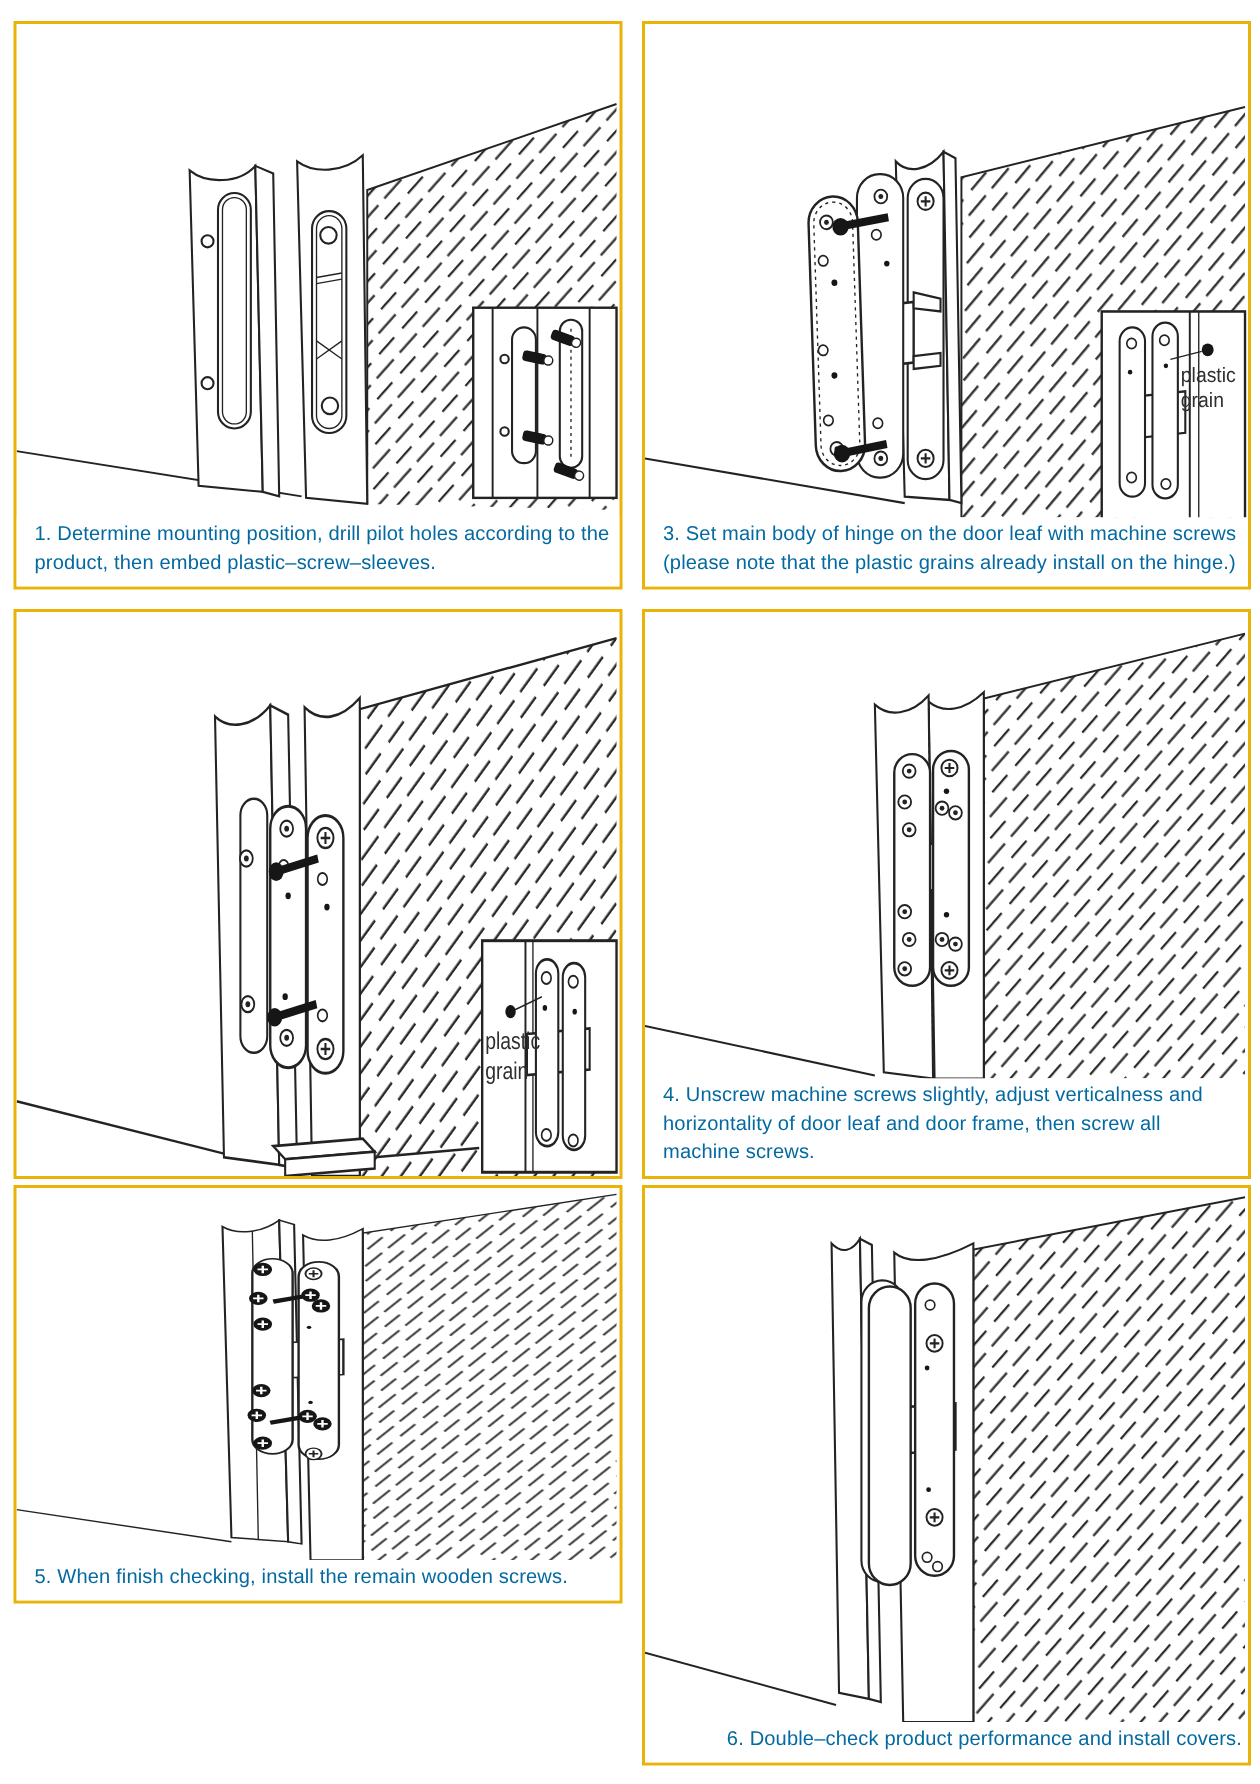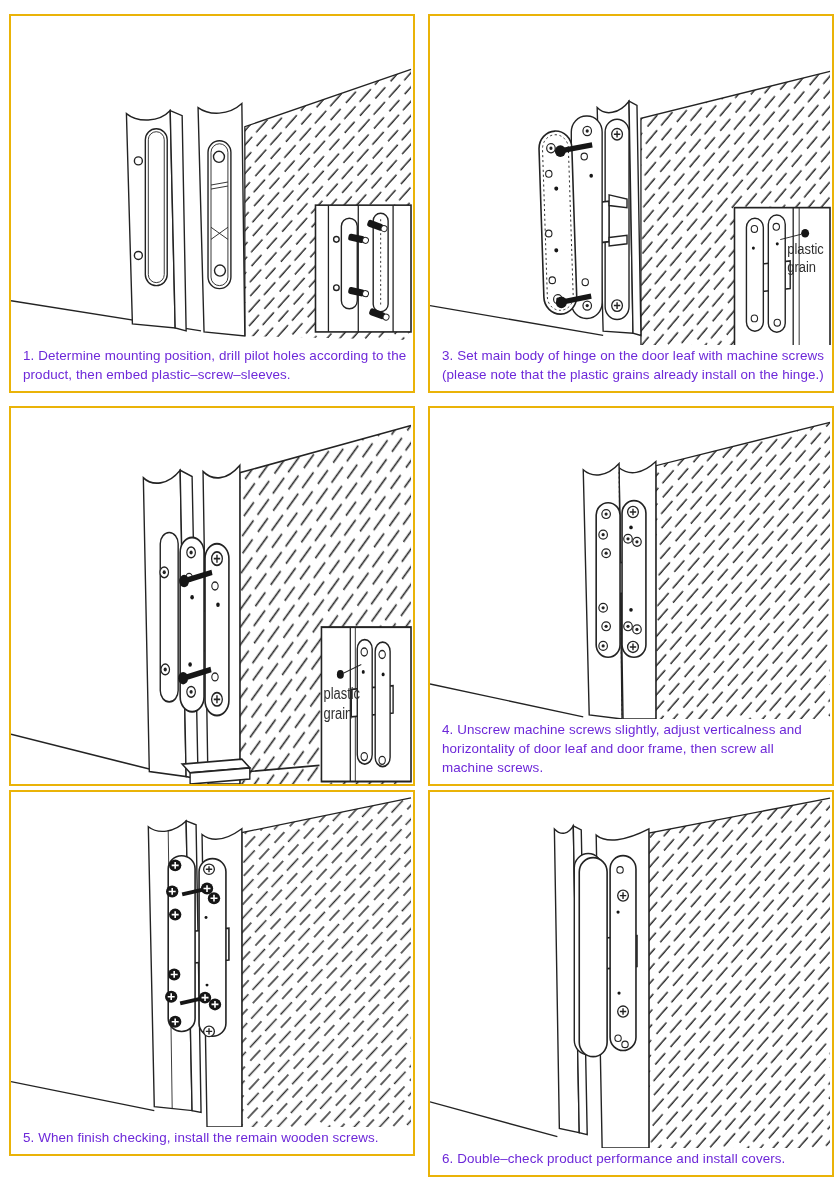--- a/index.html
+++ b/index.html
@@ -3,24 +3,24 @@
 <meta charset="utf-8">
 <style>
   html,body{margin:0;padding:0;background:#ffffff;}
   body{width:840px;height:1189px;position:relative;font-family:"Liberation Sans",sans-serif;}
   .panel{position:absolute;box-sizing:border-box;border:2px solid #eab308;background:#fff;
          display:flex;flex-direction:column;overflow:hidden;}
   #p1{left:9px;  top:14px;  width:406px;height:379px;}
   #p2{left:428px;top:14px;  width:406px;height:379px;}
   #p3{left:9px;  top:406px; width:406px;height:380px;}
   #p4{left:428px;top:406px; width:406px;height:380px;}
-  #p5{left:9px;  top:790px; width:406px;height:366px;}
-  #p6{left:428px;top:790px; width:406px;height:387px;}
+  #p5{left:9px;  top:790px; width:406px;height:279px;}
+  #p6{left:428px;top:790px; width:406px;height:387px;text-align:right;}
   .illus{flex:1 1 auto;min-height:0;width:100%;display:block;}
-  .caption{margin:0;padding:1px 4px 7px 12px;font-size:13.4px;line-height:19px;color:#6d28d9;
+  .caption{margin:0;padding:1px 4px 7px 12px;font-size:13.4px;line-height:19px;color:#0369a1;
            letter-spacing:.1px;background:#fff;}
   
   svg .w{fill:#fff;stroke:#232323;stroke-width:1.4;}
   svg .w2{fill:#fff;stroke:#232323;stroke-width:1.6;}
   svg .l{fill:none;stroke:#232323;stroke-width:1.3;}
   svg .t{fill:none;stroke:#232323;stroke-width:.9;}
   svg .b{fill:#161616;stroke:none;}
   svg .shaft{stroke:#161616;stroke-linecap:butt;}
   svg .dash{stroke-dasharray:2 2.6;}
   .grain-text{font:13px "Liberation Sans",sans-serif;fill:#2f2f2f;}

